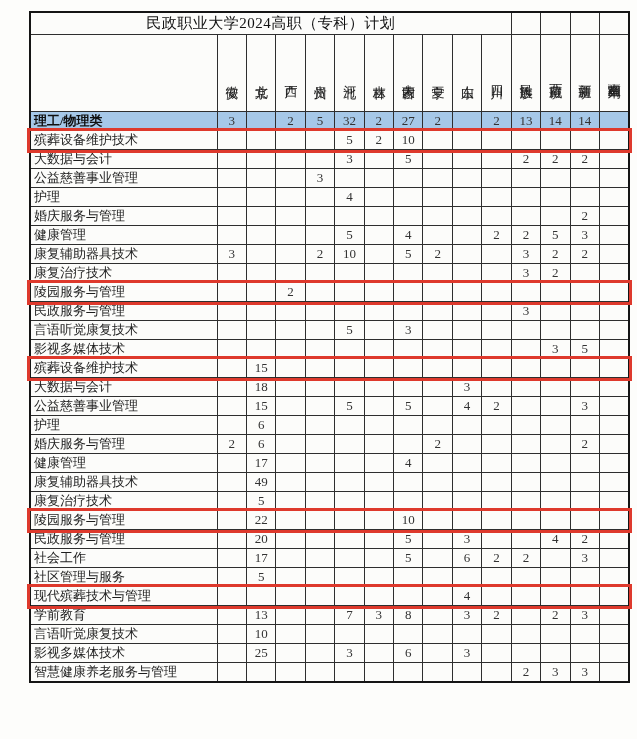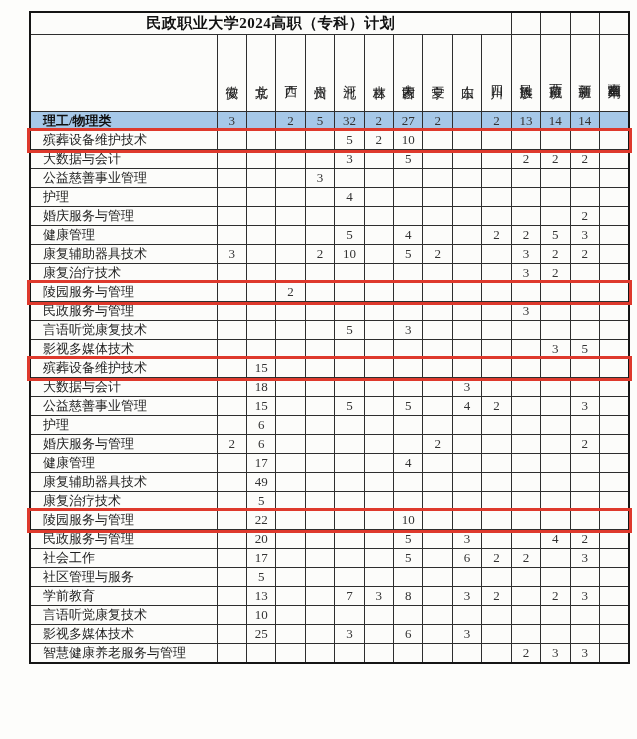--- a/index.html
+++ b/index.html
@@ -23,39 +23,39 @@
     padding:0;
     text-align:center;
     font-size:13px;
     color:#333;
     overflow:hidden;
     white-space:nowrap;
   }
   col.name-col{width:187px;}
   tr.title-row td{height:21px;}
   td.title-cell{
-    font-weight:bold;
+    font-weight:normal;
     font-size:15px;
     letter-spacing:0.5px;
     color:#111;
   }
   tr.head-row td{height:76px;vertical-align:middle;}
   .vtext{
     display:inline-block;
     writing-mode:vertical-lr;
     text-orientation:upright;
     line-height:1.05;
     font-size:13px;
     letter-spacing:1px;
     color:#1d1d1d;
   }
   tbody td{height:16.9px;}
   tbody td.label{
     text-align:left;
-    padding-left:12px;
+    padding-left:3px;
     font-size:13px;
     color:#1d1d1d;
   }
   tr.section td{background:#a6c8e8;}
   tr.section td.label{font-weight:bold;color:#101010;}
   tr.hl{outline:3px solid #de392c;margin-left:32px;}
 </style>
 </head>
 <body>
 
@@ -523,20 +523,37 @@
           <td></td>
           <td></td>
           <td></td>
           <td></td>
           <td></td>
           <td></td>
           <td></td>
           <td></td>
           <td></td>
         </tr>
+        <tr class="hl">
+          <td class="label">现代殡葬技术与管理</td>
+          <td></td>
+          <td></td>
+          <td></td>
+          <td></td>
+          <td></td>
+          <td></td>
+          <td></td>
+          <td></td>
+          <td>4</td>
+          <td></td>
+          <td></td>
+          <td></td>
+          <td></td>
+          <td></td>
+        </tr>
         <tr>
           <td class="label">学前教育</td>
           <td></td>
           <td>13</td>
           <td></td>
           <td></td>
           <td>7</td>
           <td>3</td>
           <td>8</td>
           <td></td>

